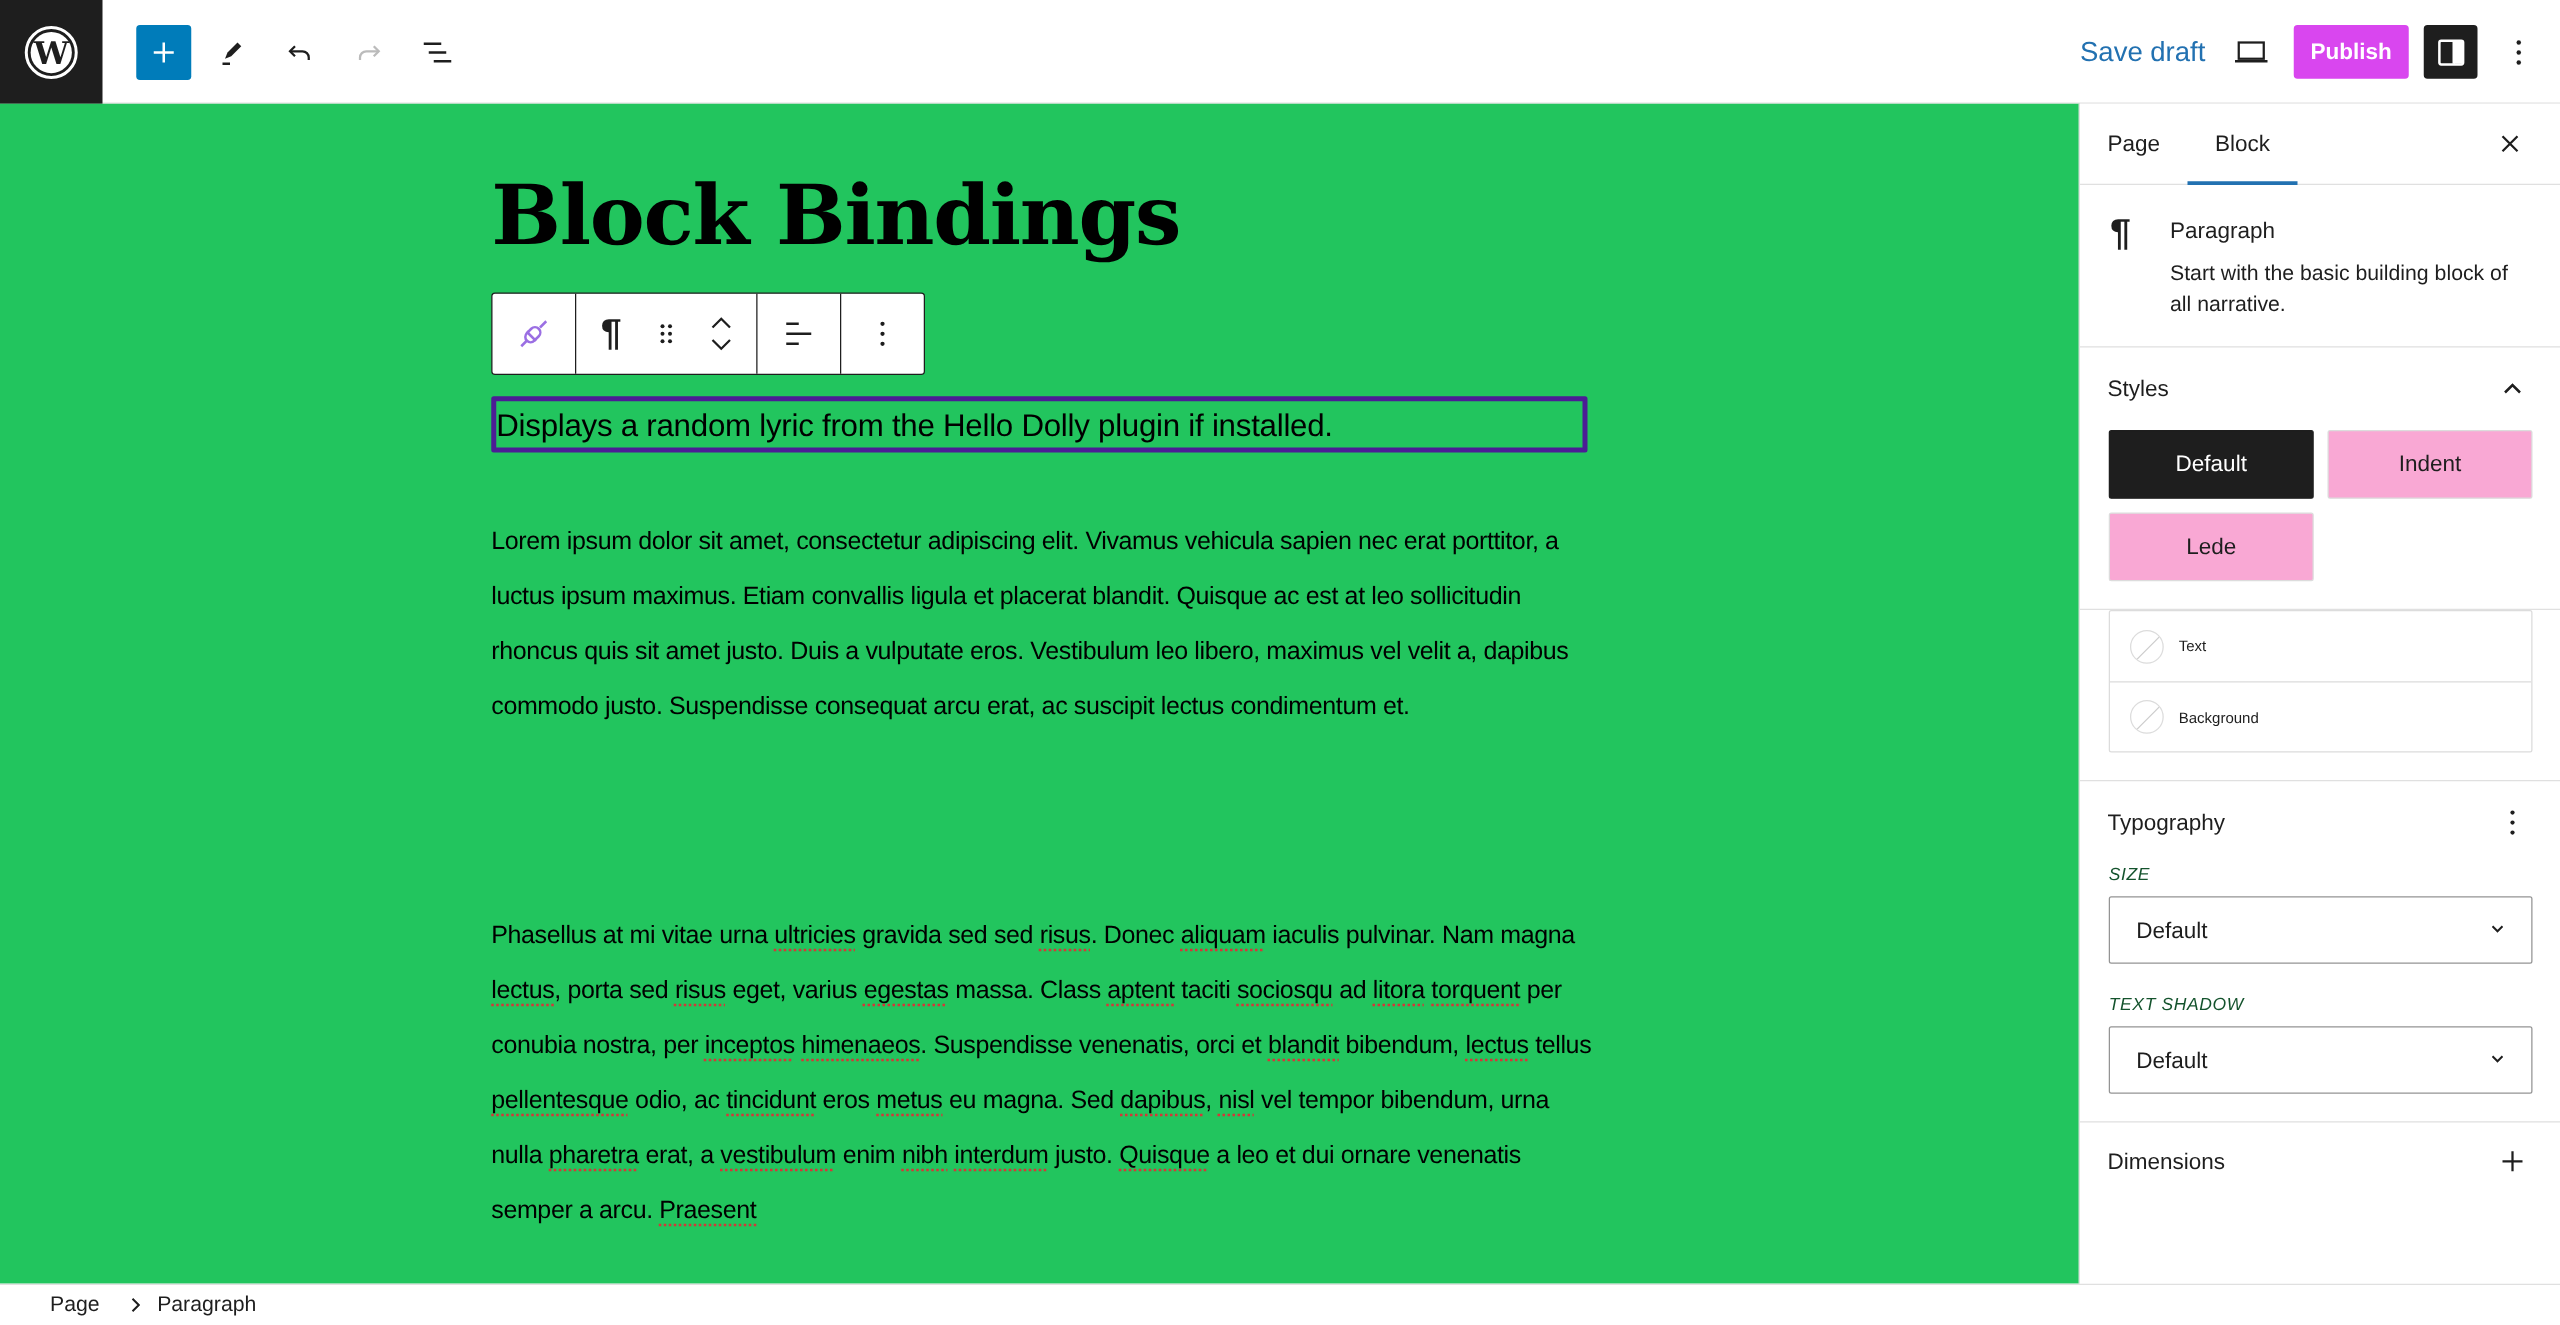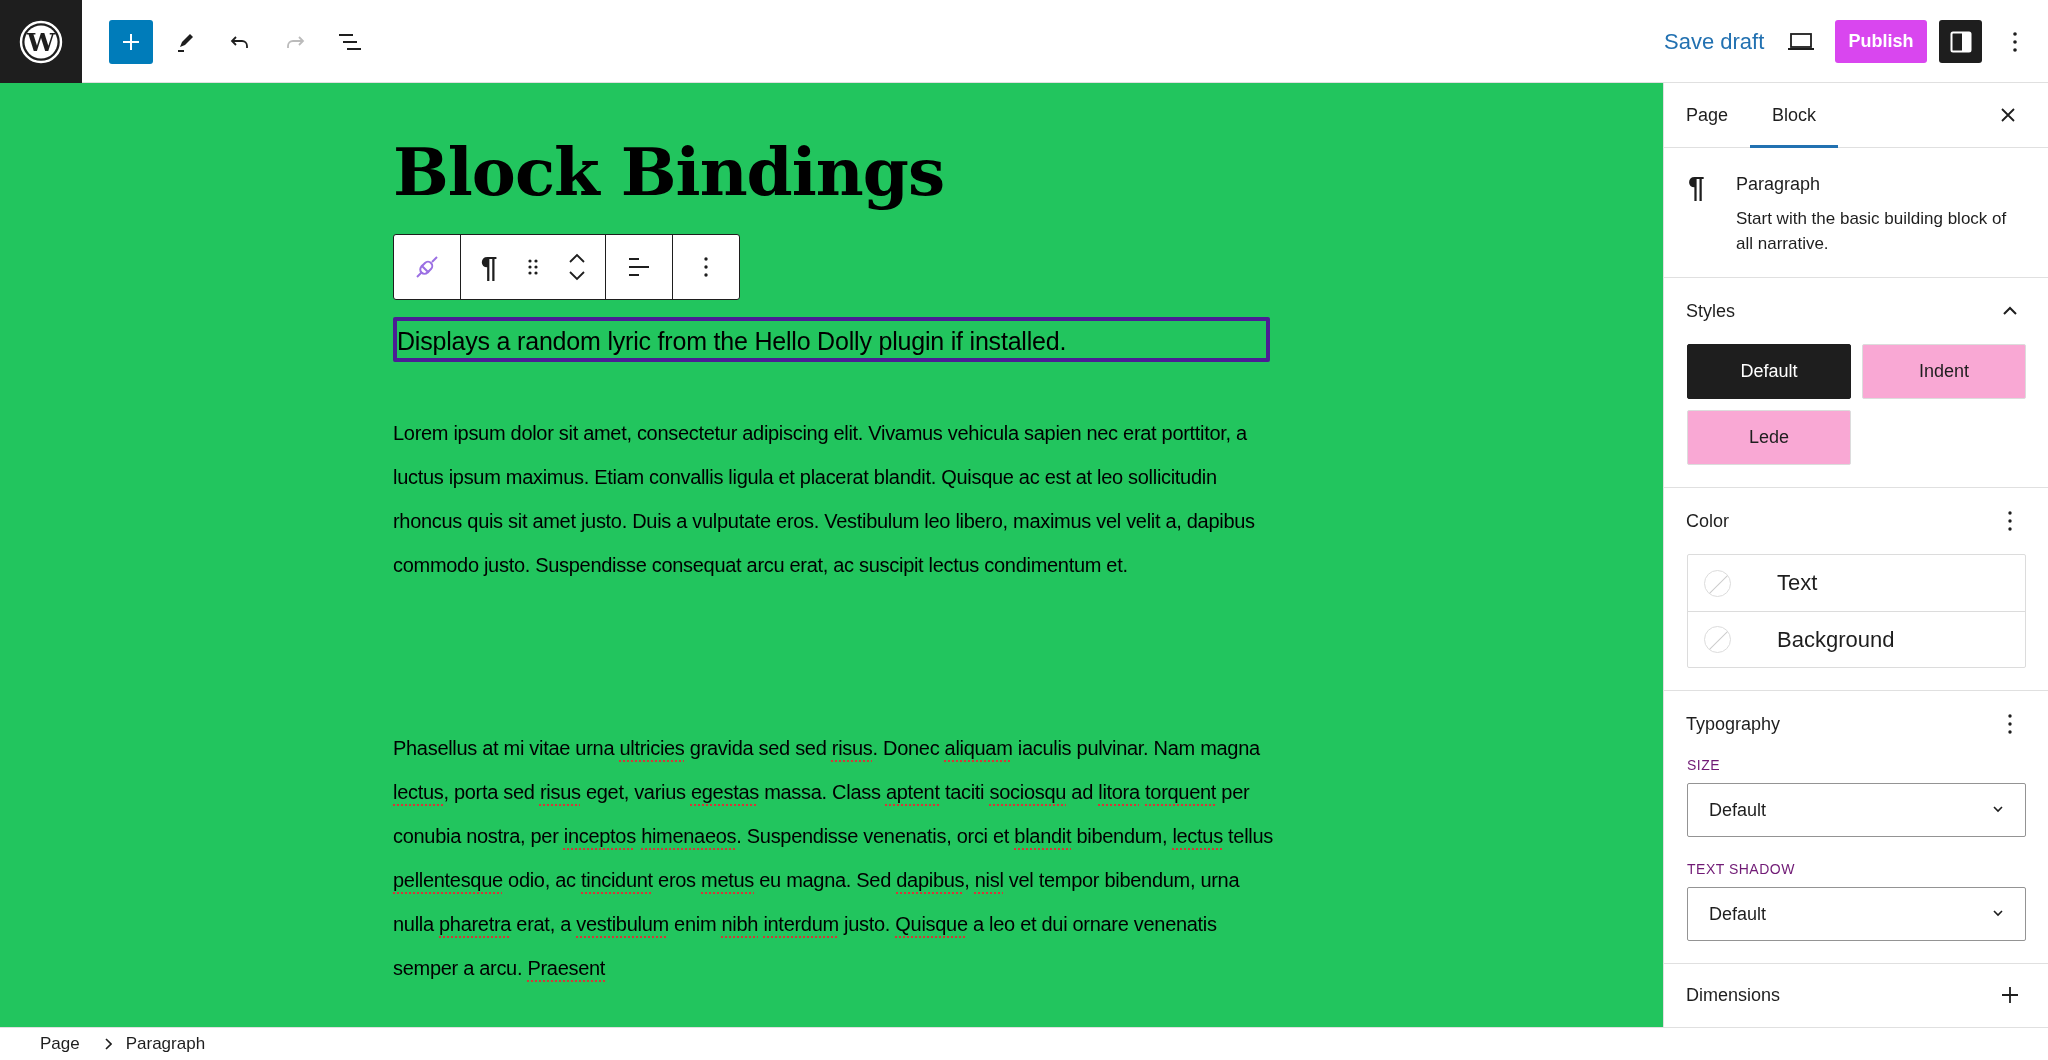--- a/index.html
+++ b/index.html
@@ -52,26 +52,26 @@
 
   .panel { border-bottom: 1px solid #e0e0e0; position: relative; }
   .panel-head { height: 66px; display: flex; align-items: center; padding: 0 22px; font-size: 18px; color: #1e1e1e; position: relative; }
   .panel-head .ph-ctrl { position: absolute; right: 16px; top: 11px; width: 44px; height: 44px; display: flex; align-items: center; justify-content: center; cursor: pointer; }
 
   .styles-grid { display: grid; grid-template-columns: 164px 164px; gap: 11px 11px; padding: 0 22px 22px 23px; }
   .style-btn { height: 55px; border: 1px solid #dcdcdc; border-radius: 2px; display: flex; align-items: center; justify-content: center; font-size: 18px; color: #1e1e1e; cursor: pointer; background: #f9a8d4; }
   .style-btn.active { background: #1e1e1e; color: #fff; border-color: #1e1e1e; font-weight: 500; }
 
   .color-list { margin: 0 22px 22px 23px; border: 1px solid #dcdcdc; border-radius: 2px; }
-  .color-item { height: 56px; display: flex; align-items: center; padding-left: 16px; font-size: 22px; color: #1e1e1e; cursor: pointer; gap: 34px; }
+  .color-item { height: 56px; display: flex; align-items: center; padding-left: 16px; font-size: 12px; color: #1e1e1e; cursor: pointer; }
   .color-item + .color-item { border-top: 1px solid #dcdcdc; }
   .swatch { width: 27px; height: 27px; border: 1px solid #dcdcdc; border-radius: 50%; margin-right: 12px; position: relative; overflow: hidden; }
   .swatch::after { content: ""; position: absolute; left: 50%; top: -2px; width: 1px; height: 31px; background: #ccc; transform: rotate(45deg); }
 
-  .typo-label { font-size: 14px; letter-spacing: 0.5px; color: #701a75; padding: 0 23px; margin-bottom: 10px; text-transform: uppercase; }
+  .typo-label { font-size: 14px; letter-spacing: 0.5px; color: #14532d; padding: 0 23px; margin-bottom: 10px; text-transform: uppercase; font-style: italic; }
   .select { margin: 0 22px 0 23px; height: 54px; border: 1px solid #949494; border-radius: 2px; display: flex; align-items: center; padding-left: 21px; font-size: 18px; color: #1e1e1e; position: relative; cursor: pointer; }
   .select .chev { position: absolute; right: 20px; top: 18px; }
 
   
   .footer { position: absolute; left: 0; top: 1027px; width: 2048px; height: 33px; border-top: 1px solid #e0e0e0; background: #fff; display: flex; align-items: center; padding-left: 40px; font-size: 17px; color: #1e1e1e; }
   .crumb { cursor: pointer; }
   .crumb-sep { margin: 0 14px 0 24px; display: flex; align-items: center; }
 </style>
 </head>
 <body>
@@ -230,30 +230,20 @@
       </span>
     </div>
     <div class="styles-grid">
       <div class="style-btn active">Default</div>
       <div class="style-btn">Indent</div>
       <div class="style-btn">Lede</div>
     </div>
   </div>
 
   <div class="panel">
-    <div class="panel-head">
-      <span>Color</span>
-      <span class="ph-ctrl">
-        <svg width="6" height="22" viewBox="0 0 6 22">
-            <circle cx="3" cy="3" r="1.7" fill="#1e1e1e"></circle>
-            <circle cx="3" cy="11" r="1.7" fill="#1e1e1e"></circle>
-            <circle cx="3" cy="19" r="1.7" fill="#1e1e1e"></circle>
-          </svg>
-      </span>
-    </div>
     <div class="color-list">
       <div class="color-item">
         <span class="swatch"></span>
         <span>Text</span>
       </div>
       <div class="color-item">
         <span class="swatch"></span>
         <span>Background</span>
       </div>
     </div>

